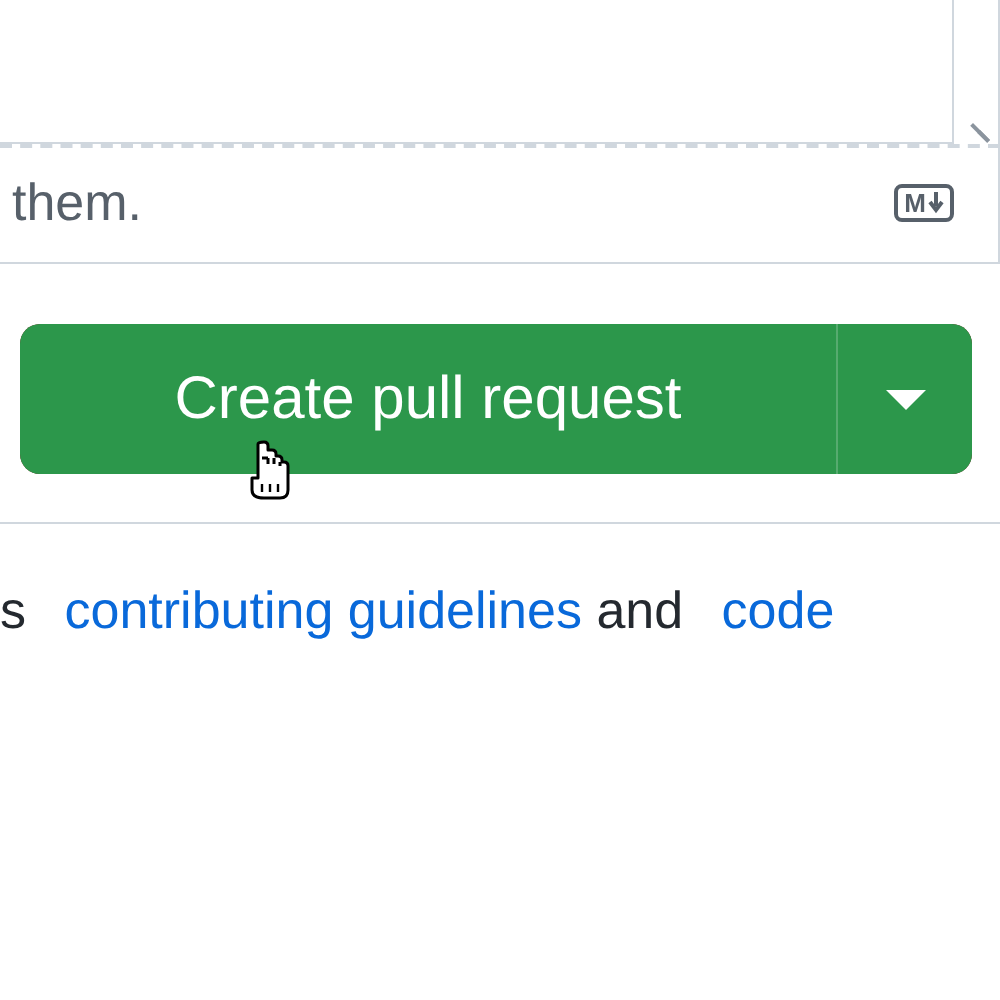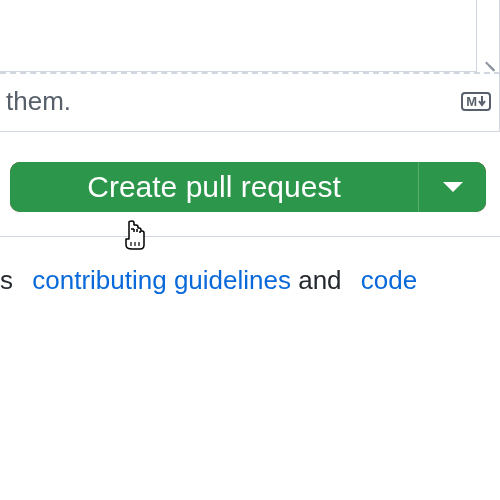--- a/index.html
+++ b/index.html
@@ -60,21 +60,21 @@
       transform-origin: bottom right;
     }
     .dashed-line {
       border-top: 2px dashed #d0d7de;
       height: 0;
     }
     .footer-row {
       display: flex;
       justify-content: space-between;
       align-items: center;
-      padding: 12px 8px 14px 6px;
+      padding: 12px 22px 14px 6px;
       border-right: 1px solid #d0d7de;
       border-bottom: 1px solid #d0d7de;
     }
     .footer-text {
       font-size: 26px;
       color: #57606a;
       font-weight: 400;
     }
     .markdown-badge {
       border: 2px solid #57606a;
@@ -87,21 +87,21 @@
       align-items: center;
       gap: 1px;
       line-height: 1;
     }
     .button-row {
       padding: 30px 14px 24px 10px;
     }
     .split-button {
       display: flex;
       width: 100%;
-      height: 50px;
+      height: 75px;
       border-radius: 10px;
       overflow: hidden;
       background: #7f1d1d;
     }
     .split-button-main {
       flex: 1;
       display: flex;
       align-items: center;
       justify-content: center;
       color: #ffffff;

